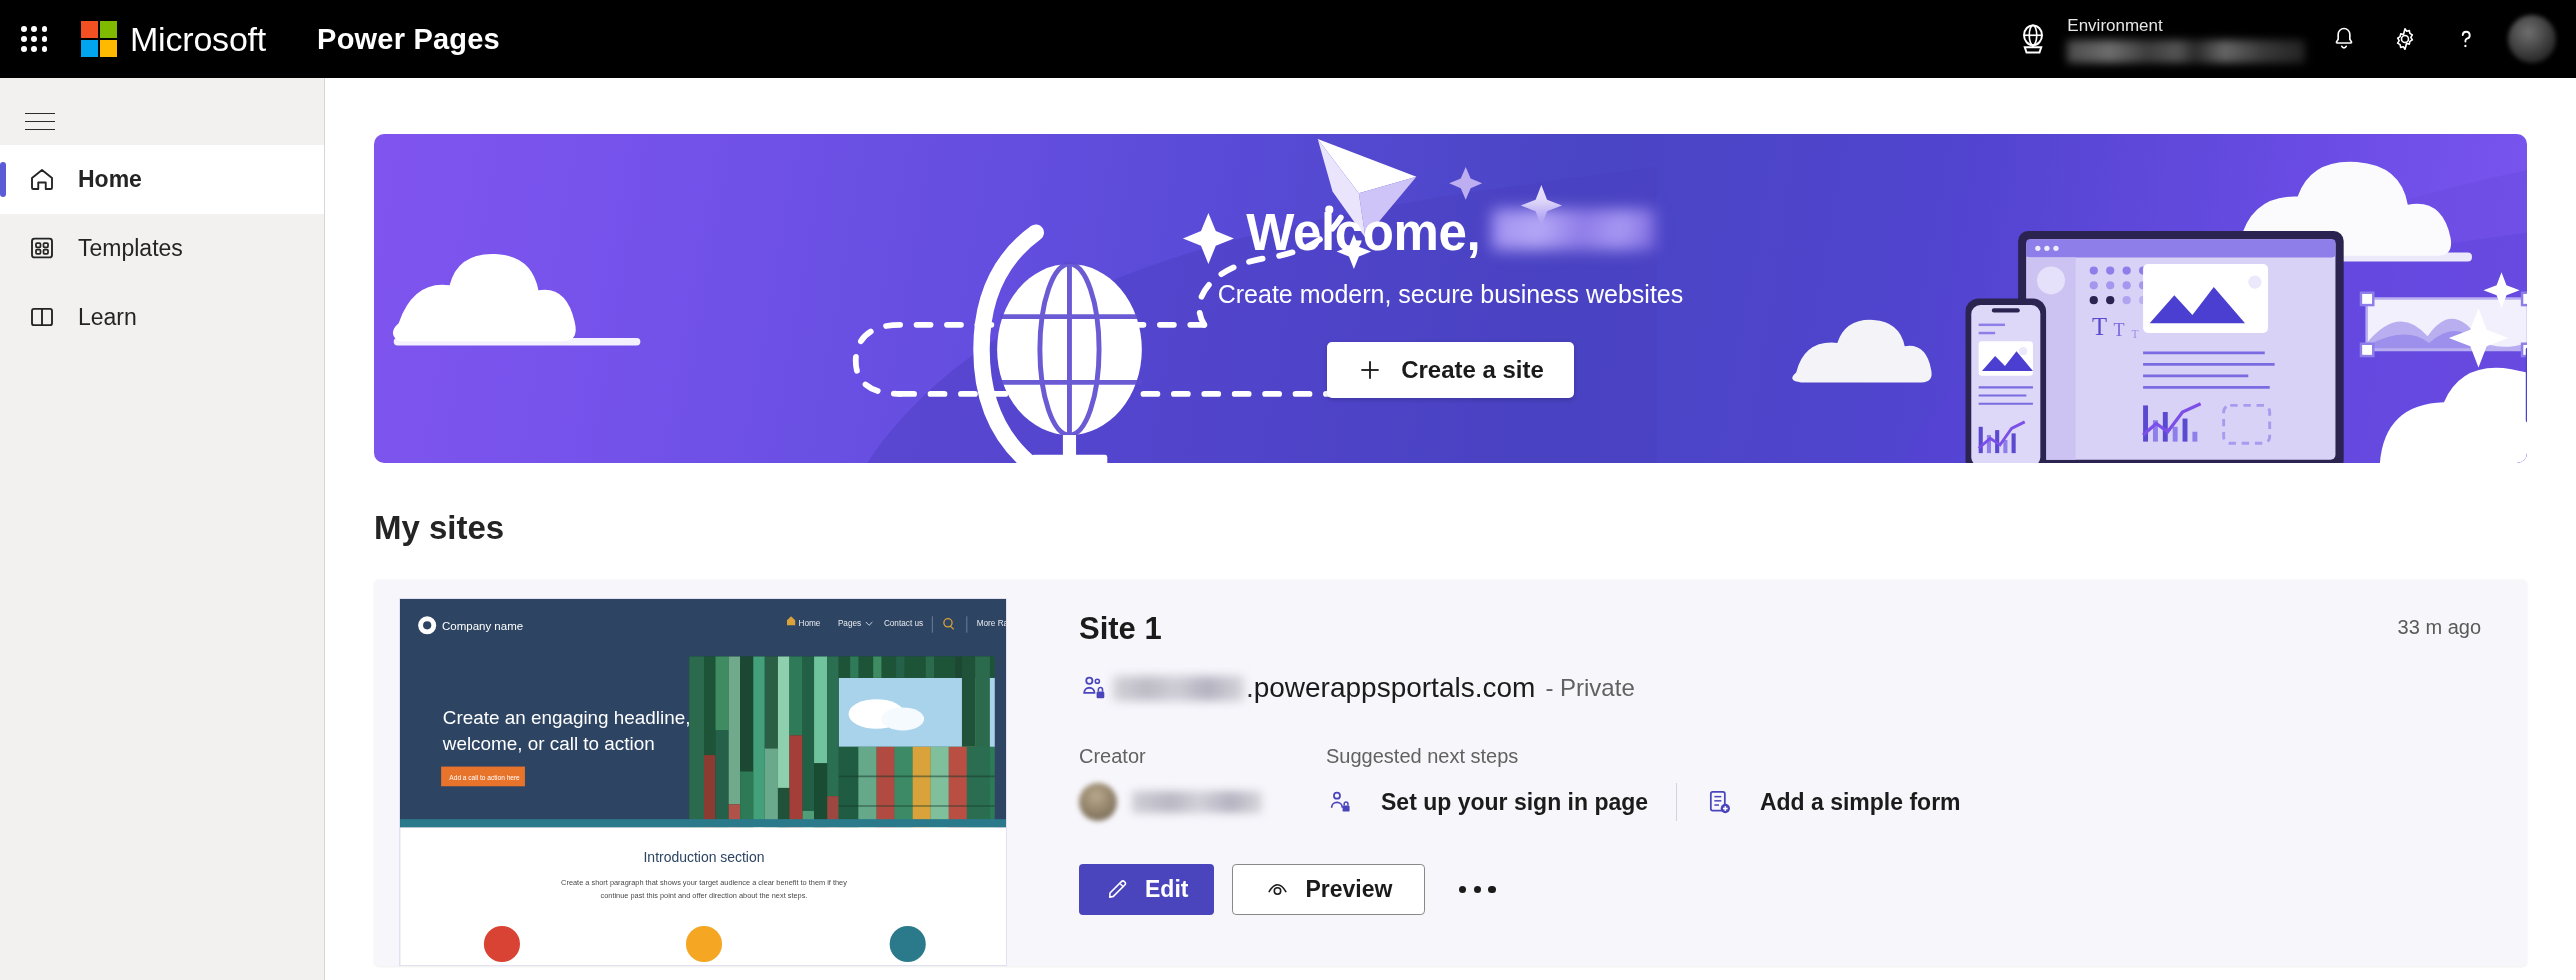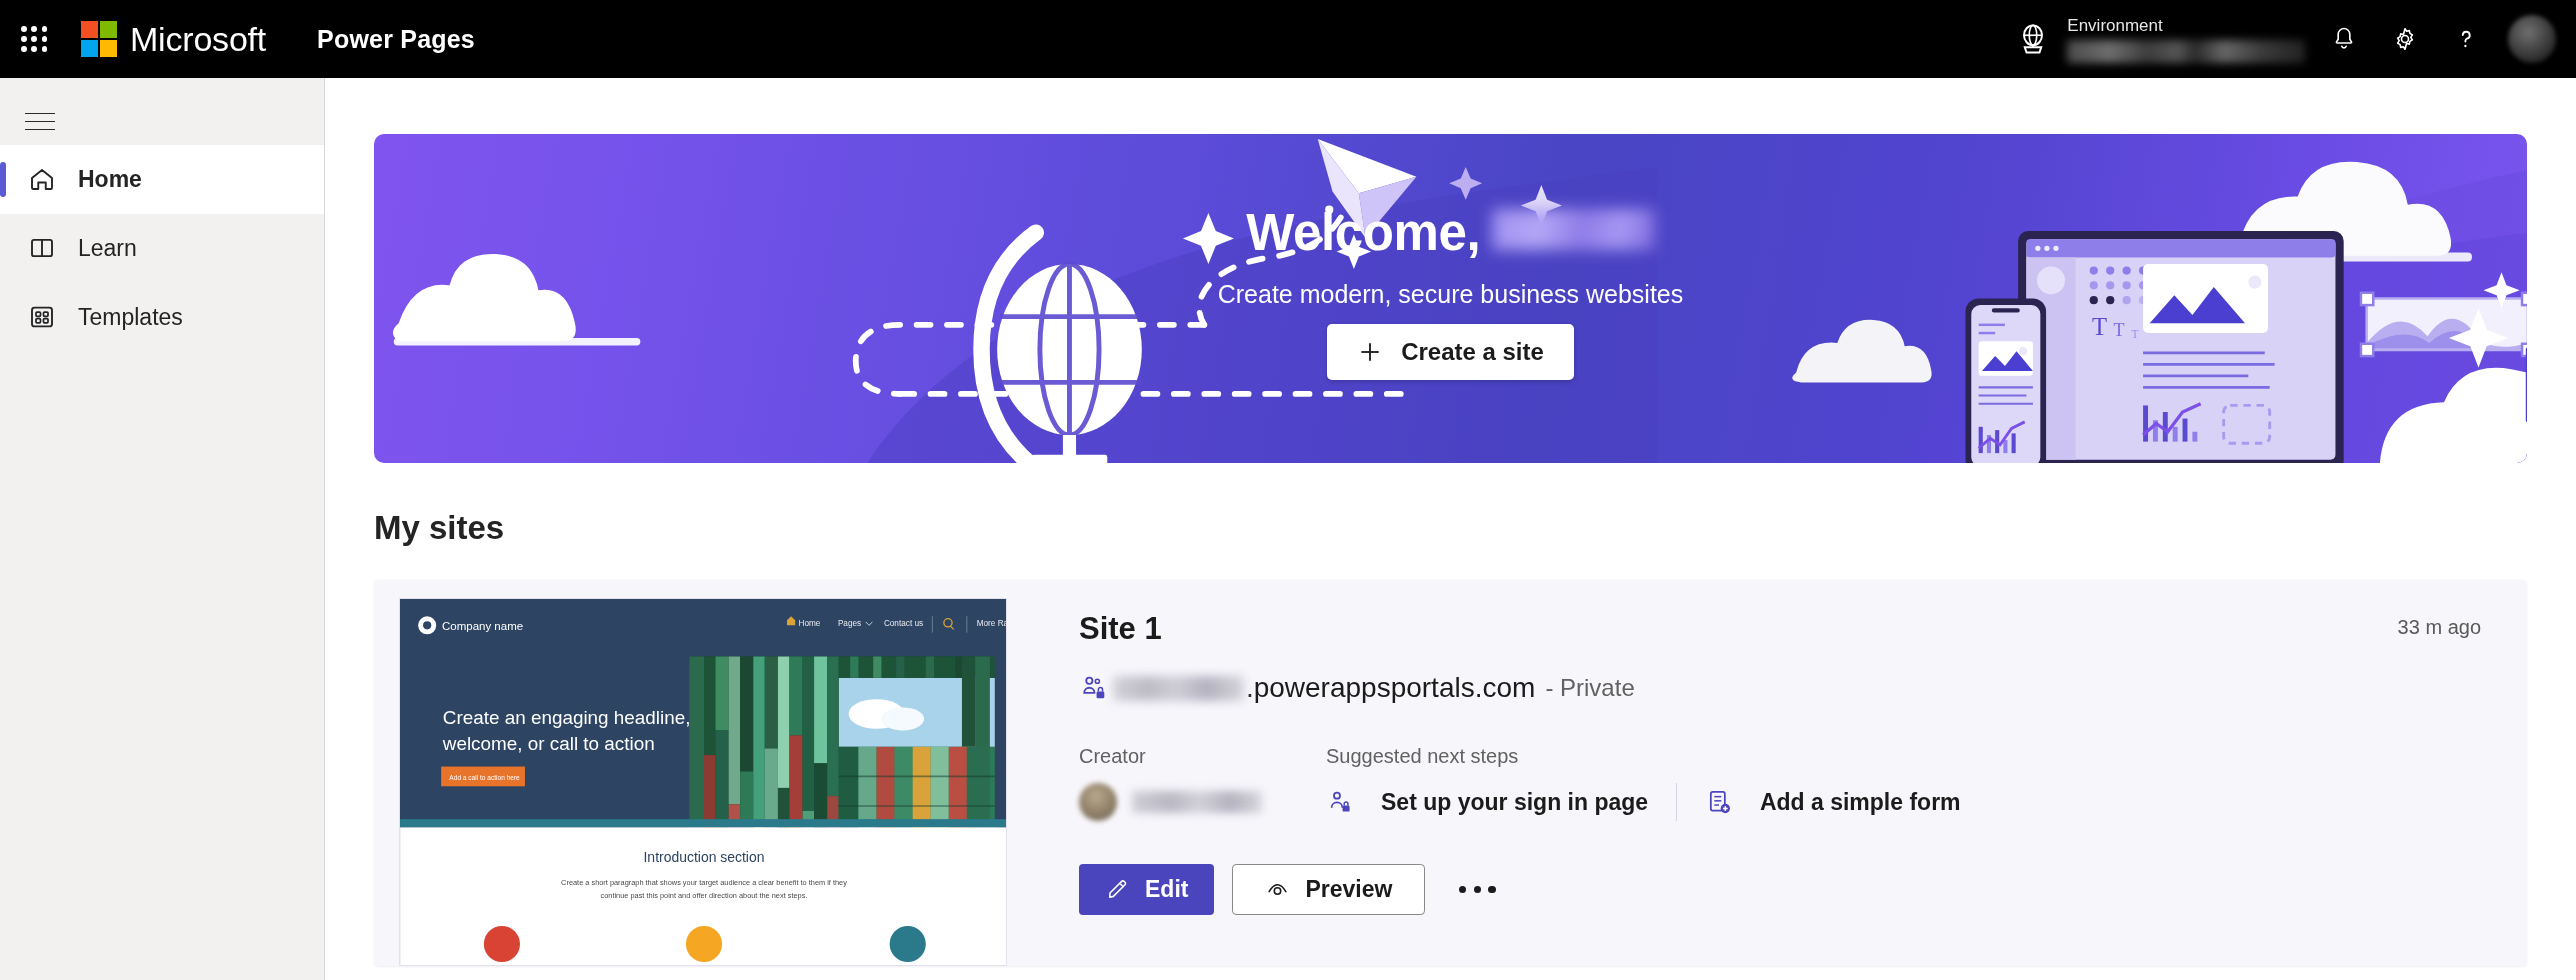--- a/index.html
+++ b/index.html
@@ -21,21 +21,21 @@
     width: 33px; height: 33px; margin-left: 18px; margin-right: 18px;
     display: grid; grid-template-columns: repeat(3, 1fr); grid-template-rows: repeat(3, 1fr);
     gap: 4.1px; padding: 3.3px; cursor: pointer;
   }
   .waffle i { display:block; width: 5.8px; height: 5.8px; border-radius: 50%; background: #ffffff; }
   .ms-logo { display: grid; grid-template-columns: 17px 17px; grid-template-rows: 17px 17px; gap: 2.5px; margin-left: 11.5px; }
   .ms-logo span { display: block; }
   .ms-r { background: #f25022; } .ms-g { background: #7fba00; }
   .ms-b { background: #00a4ef; } .ms-y { background: #ffb900; }
   .ms-word { color: #ffffff; font-size: 34px; font-weight: 400; margin-left: 13px; letter-spacing: -0.2px; }
-  .app-title { color: #ffffff; font-size: 25px; font-weight: 600; margin-left: 51px; letter-spacing: 0.2px; }
+  .app-title { color: #ffffff; font-size: 29px; font-weight: 600; margin-left: 51px; letter-spacing: 0.2px; }
 
   .topbar-right { margin-left: auto; display: flex; align-items: center; height: 100%; }
   .env-block { display: flex; align-items: center; height: 100%; padding-right: 8.2px; }
   .env-globe { width: 36px; height: 36px; margin-right: 16.4px; }
   .env-text { display: flex; flex-direction: column; justify-content: center; }
   .env-label { color: #e6e6e6; font-size: 17px; line-height: 21.4px; }
   .env-value {
     margin-top: 3.3px; height: 23px; width: 238px;
     background: linear-gradient(90deg,#4a4a4a 0%,#6d6d6d 18%,#3c3c3c 34%,#555 46%,#2a2a2a 54%,#666 66%,#3a3a3a 82%,#222 100%);
     filter: blur(4.1px); border-radius: 2.5px;
@@ -94,21 +94,21 @@
   }
   .hero-welcome { display: flex; align-items: baseline; }
   .hero-welcome h1 { color: #ffffff; font-size: 51px; font-weight: 700; letter-spacing: -0.4px; }
   .hero-name-redact {
     width: 163px; height: 41px; margin-left: 11.5px; border-radius: 4.1px;
     background: linear-gradient(100deg,#9f8ff0 0%,#b4a7f5 30%,#8f7ce8 55%,#a798f2 78%,#7d6adf 100%);
     filter: blur(7.4px);
   }
   .hero-sub { color: #ffffff; font-size: 25px; margin-top: 18px; font-weight: 400; }
   .btn-create {
-    margin-top: 15px; height: 56px; padding: 0 30px;
+    margin-top: 33px; height: 56px; padding: 0 30px;
     background: #ffffff; border: none; border-radius: 5px;
     display: flex; align-items: center; gap: 18px; cursor: pointer;
     font-size: 24px; color: #1b1b1b; font-weight: 600;
     box-shadow: 0 1.6px 4.1px rgba(0,0,0,.18);
     font-family: "Liberation Sans", sans-serif;
   }
 
   
   .sites-title { margin: 46px 0 0 49px; font-size: 33px; font-weight: 600; color: #242424; }
 
@@ -256,38 +256,38 @@
       <svg width="30" height="30" viewBox="0 0 24 24">
         <path d="M4 11.2 12 4.8l8 6.4V19a1 1 0 0 1-1 1h-4v-5.2h-6V20H5a1 1 0 0 1-1-1z" fill="none" stroke="#242424" stroke-width="1.5" stroke-linejoin="round"></path>
       </svg>
     </span>
     <span class="nav-lbl">Home</span>
   </div>
 
   <div class="nav-item">
     <span class="nav-ico">
       <svg width="30" height="30" viewBox="0 0 24 24">
-        <rect x="4" y="5.5" width="16" height="13" rx="1.6" fill="none" stroke="#242424" stroke-width="1.5"></rect>
-        <line x1="12" y1="5.5" x2="12" y2="18.5" stroke="#242424" stroke-width="1.5"></line>
-      </svg>
-    </span>
-    <span class="nav-lbl">Learn</span>
-  </div>
-
-  <div class="nav-item">
-    <span class="nav-ico">
-      <svg width="30" height="30" viewBox="0 0 24 24">
         <rect x="4" y="4.5" width="16" height="15" rx="2" fill="none" stroke="#242424" stroke-width="1.5"></rect>
         <rect x="7.2" y="8" width="3.6" height="3.4" rx="0.8" fill="none" stroke="#242424" stroke-width="1.4"></rect>
         <rect x="13.2" y="8" width="3.6" height="3.4" rx="0.8" fill="none" stroke="#242424" stroke-width="1.4"></rect>
         <rect x="7.2" y="13.2" width="3.6" height="3.4" rx="0.8" fill="none" stroke="#242424" stroke-width="1.4"></rect>
         <rect x="13.2" y="13.2" width="3.6" height="3.4" rx="0.8" fill="none" stroke="#242424" stroke-width="1.4"></rect>
       </svg>
     </span>
     <span class="nav-lbl">Templates</span>
+  </div>
+
+  <div class="nav-item">
+    <span class="nav-ico">
+      <svg width="30" height="30" viewBox="0 0 24 24">
+        <rect x="4" y="5.5" width="16" height="13" rx="1.6" fill="none" stroke="#242424" stroke-width="1.5"></rect>
+        <line x1="12" y1="5.5" x2="12" y2="18.5" stroke="#242424" stroke-width="1.5"></line>
+      </svg>
+    </span>
+    <span class="nav-lbl">Learn</span>
   </div>
 </div>
 
 <div class="main">
 
   <div class="hero">
     <svg class="hero-svg" viewBox="0 0 2619 400" preserveAspectRatio="none">
       <defs>
         <clipPath id="heroClip">
             <rect x="0" y="0" width="2619" height="400" rx="12"></rect>

